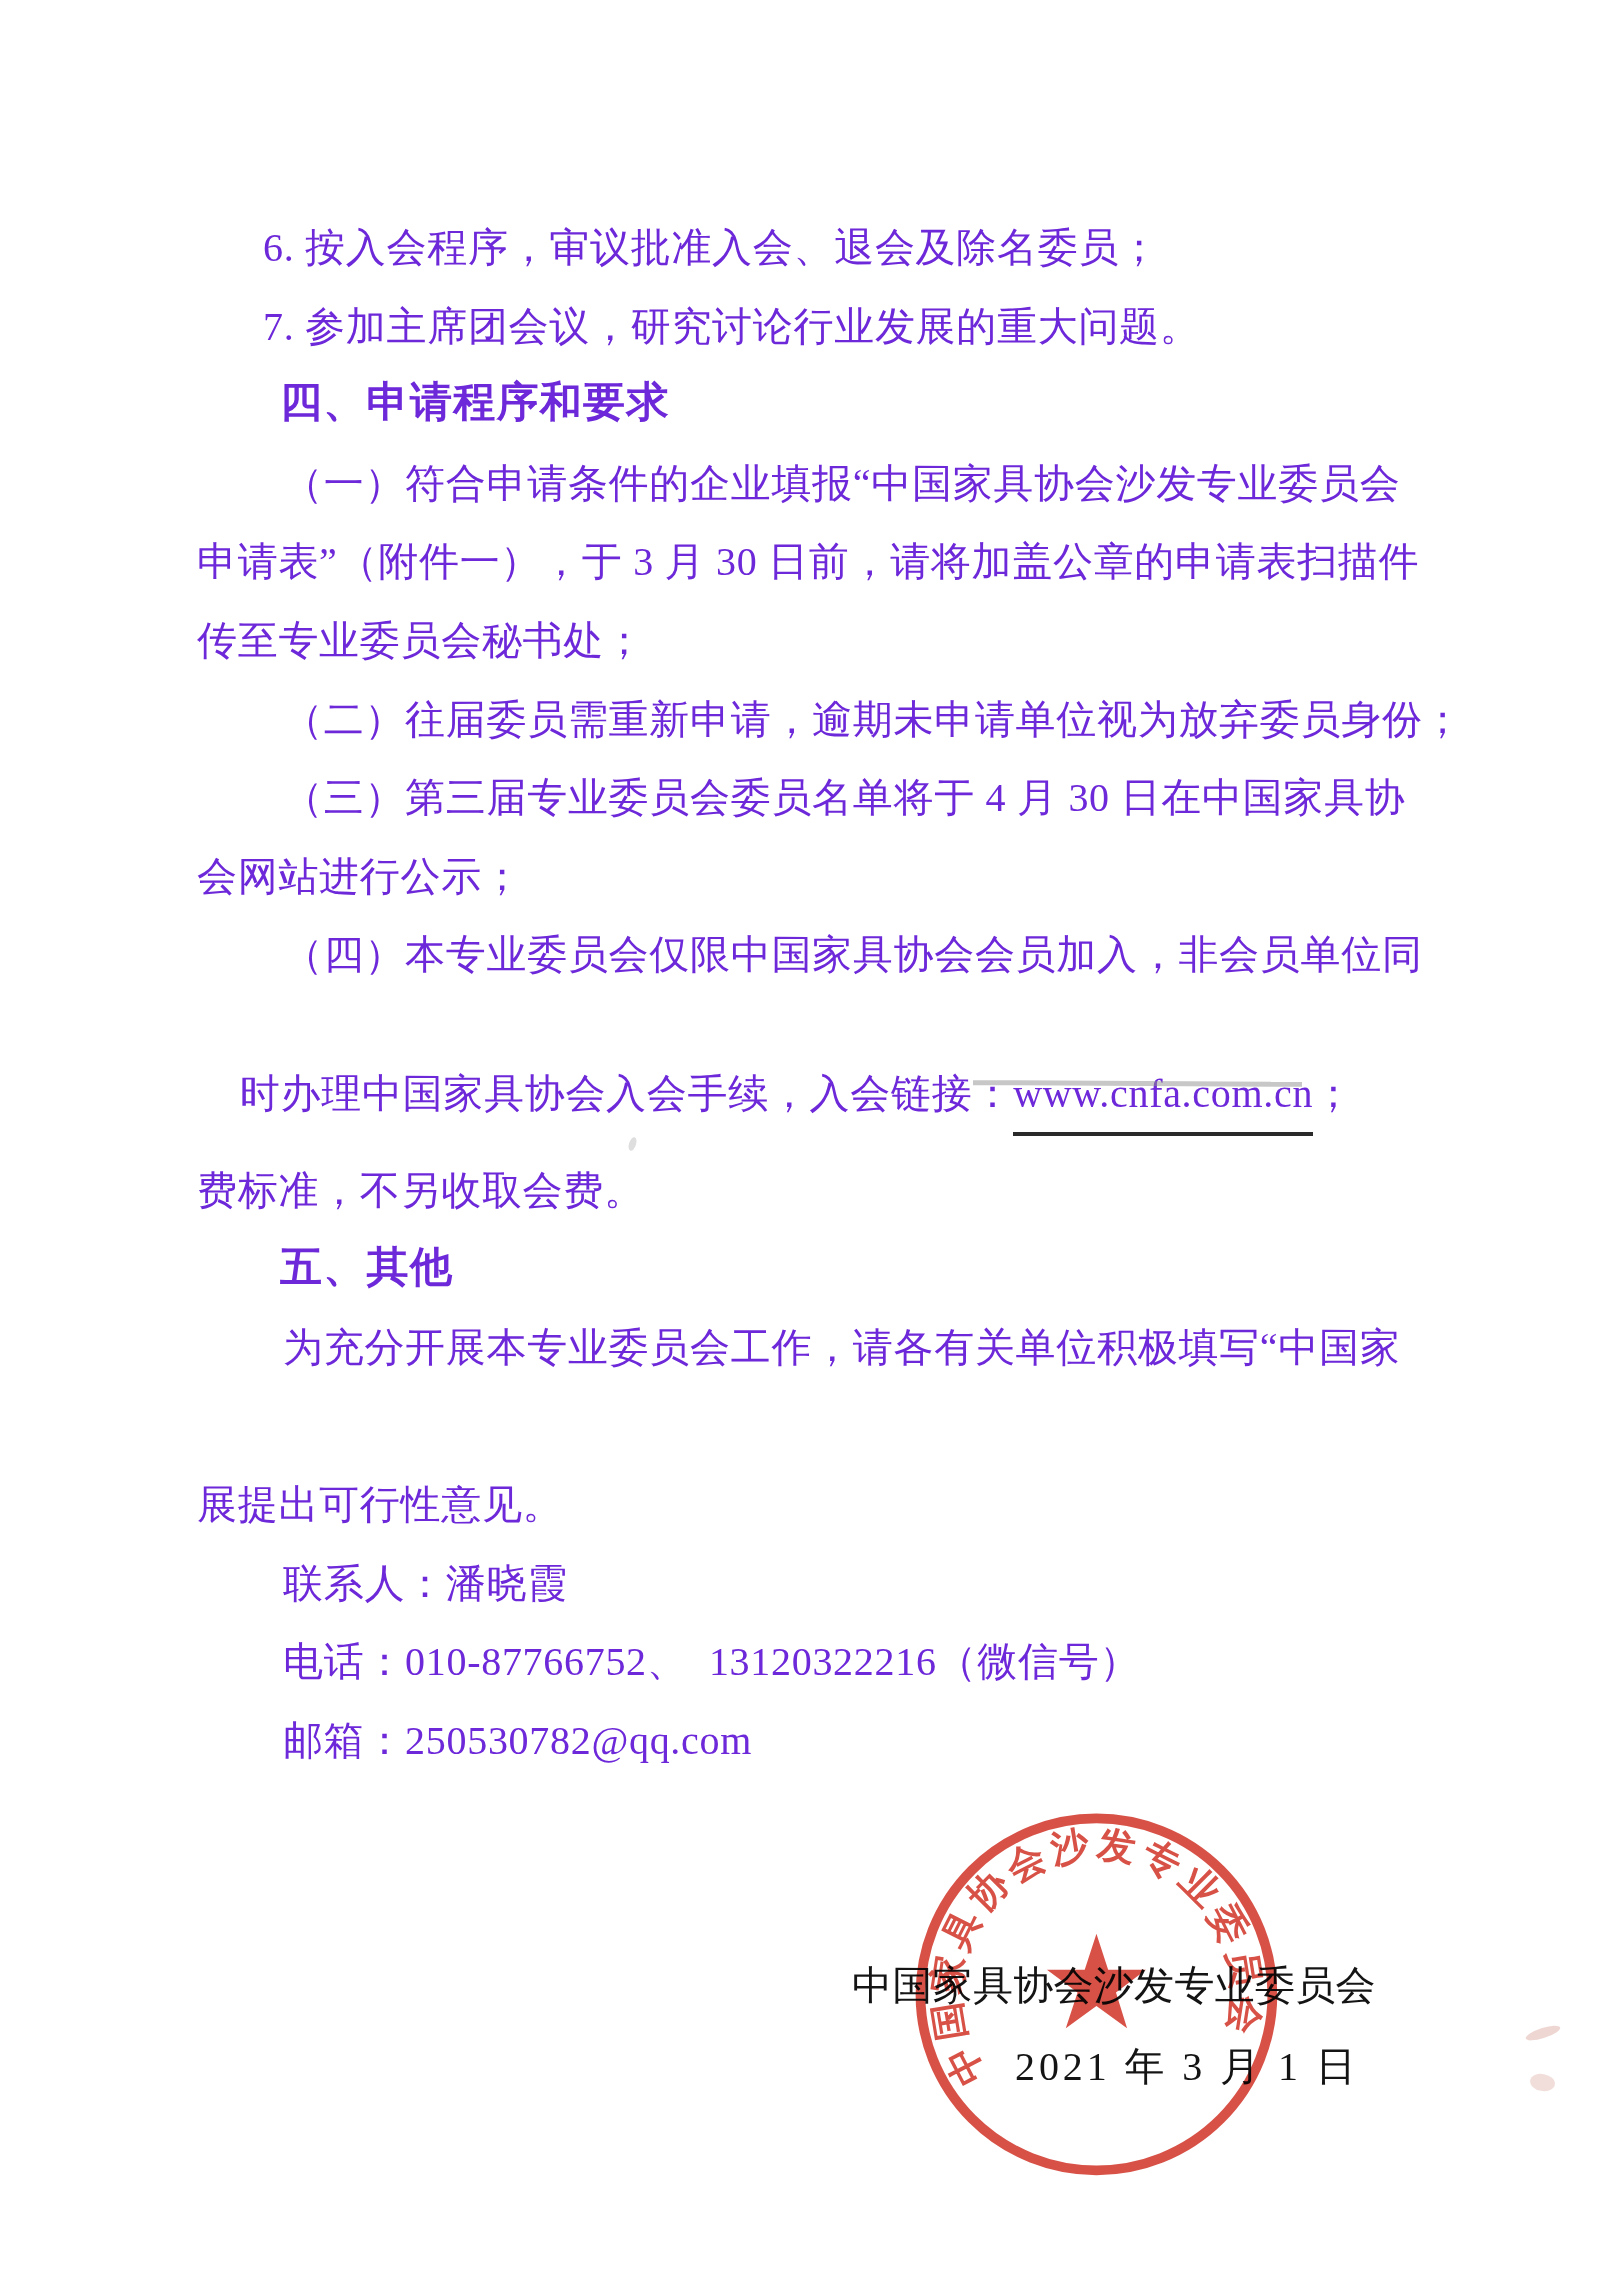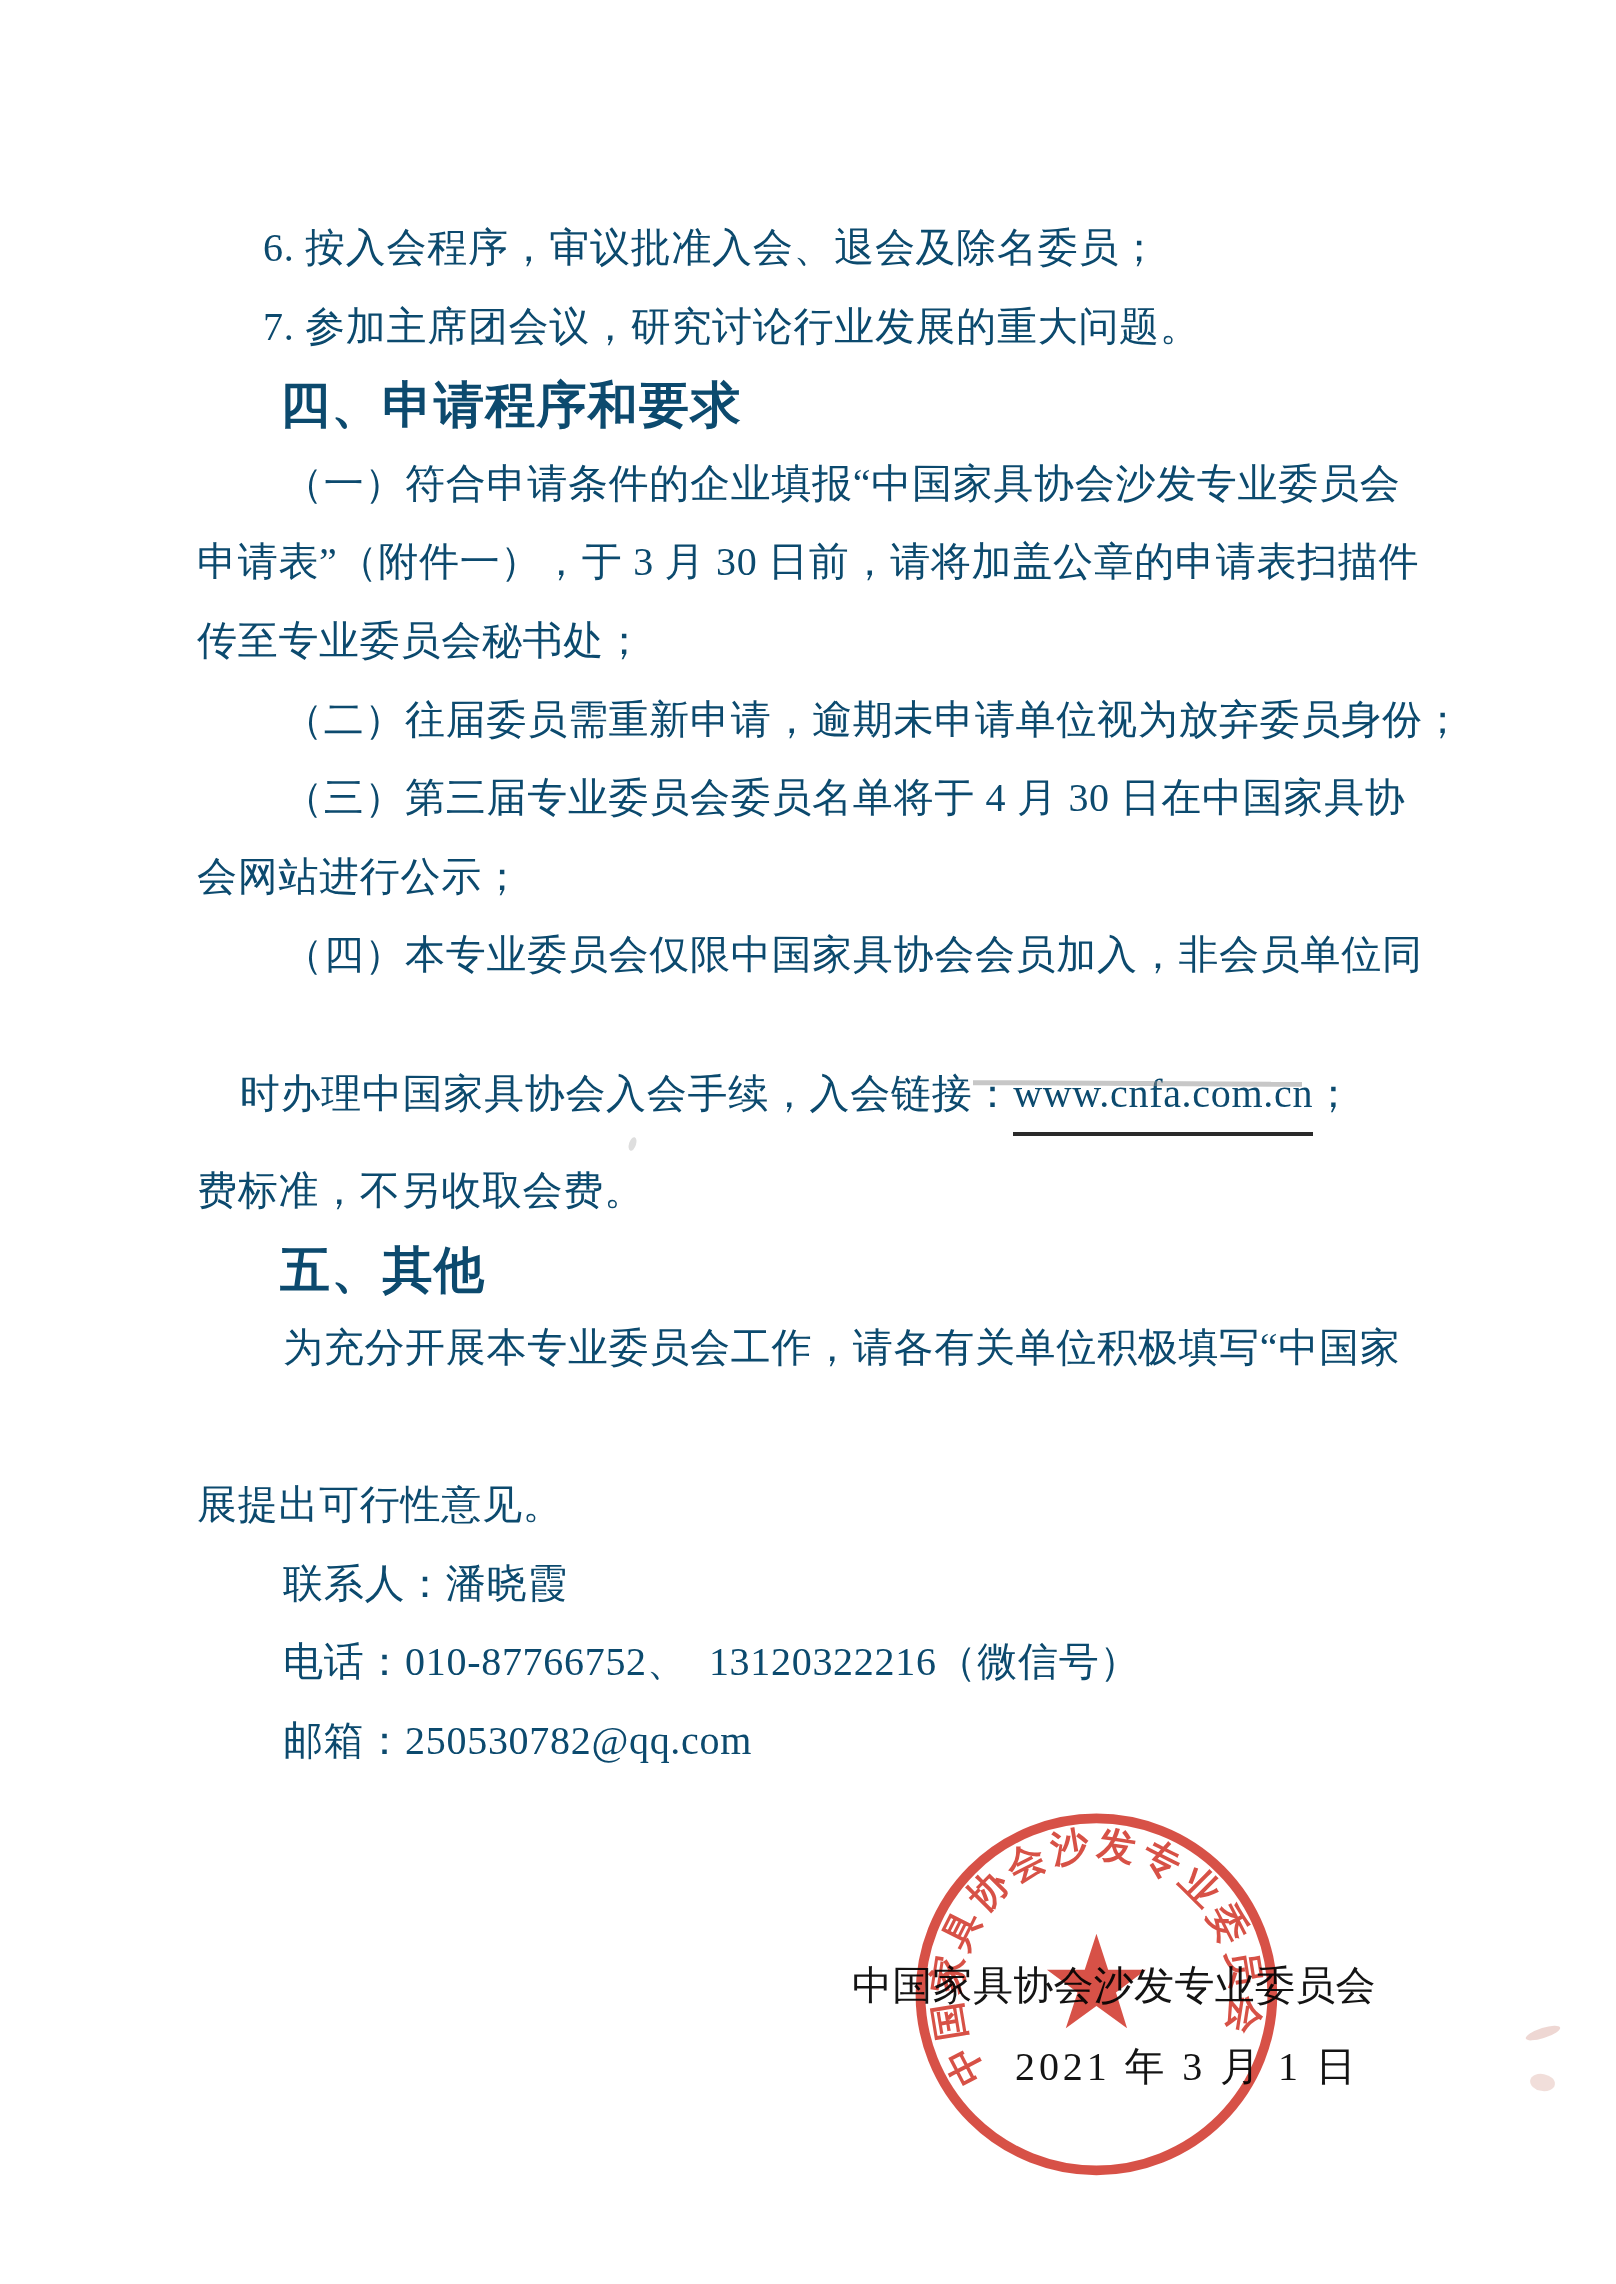--- a/index.html
+++ b/index.html
@@ -10,26 +10,26 @@
     overflow:hidden;
     font-family:"Liberation Serif","DejaVu Serif",serif;
     color:#1f1f1f;
   }
   .line{
     position:absolute;
     height:60px;line-height:60px;
     font-size:40px;
     letter-spacing:0.7px;
     white-space:pre;
-    color:#0c4a6e;
+    color:#6d28d9;
   }
   .heading{
-    font-family:Liberation Serif, serif;
+    font-family:Liberation Mono, monospace;
     font-weight:bold;
-    font-size:50px;
+    font-size:42px;
     letter-spacing:1.3px;
   }
   .url{
     border-bottom:4.6px solid #2a2a2a;
     padding-bottom:16px;
   }
   .gray-underline{
     position:absolute;
     left:973px;top:1081px;width:329px;height:5.2px;
     background:#8f8f8f;opacity:.5;

